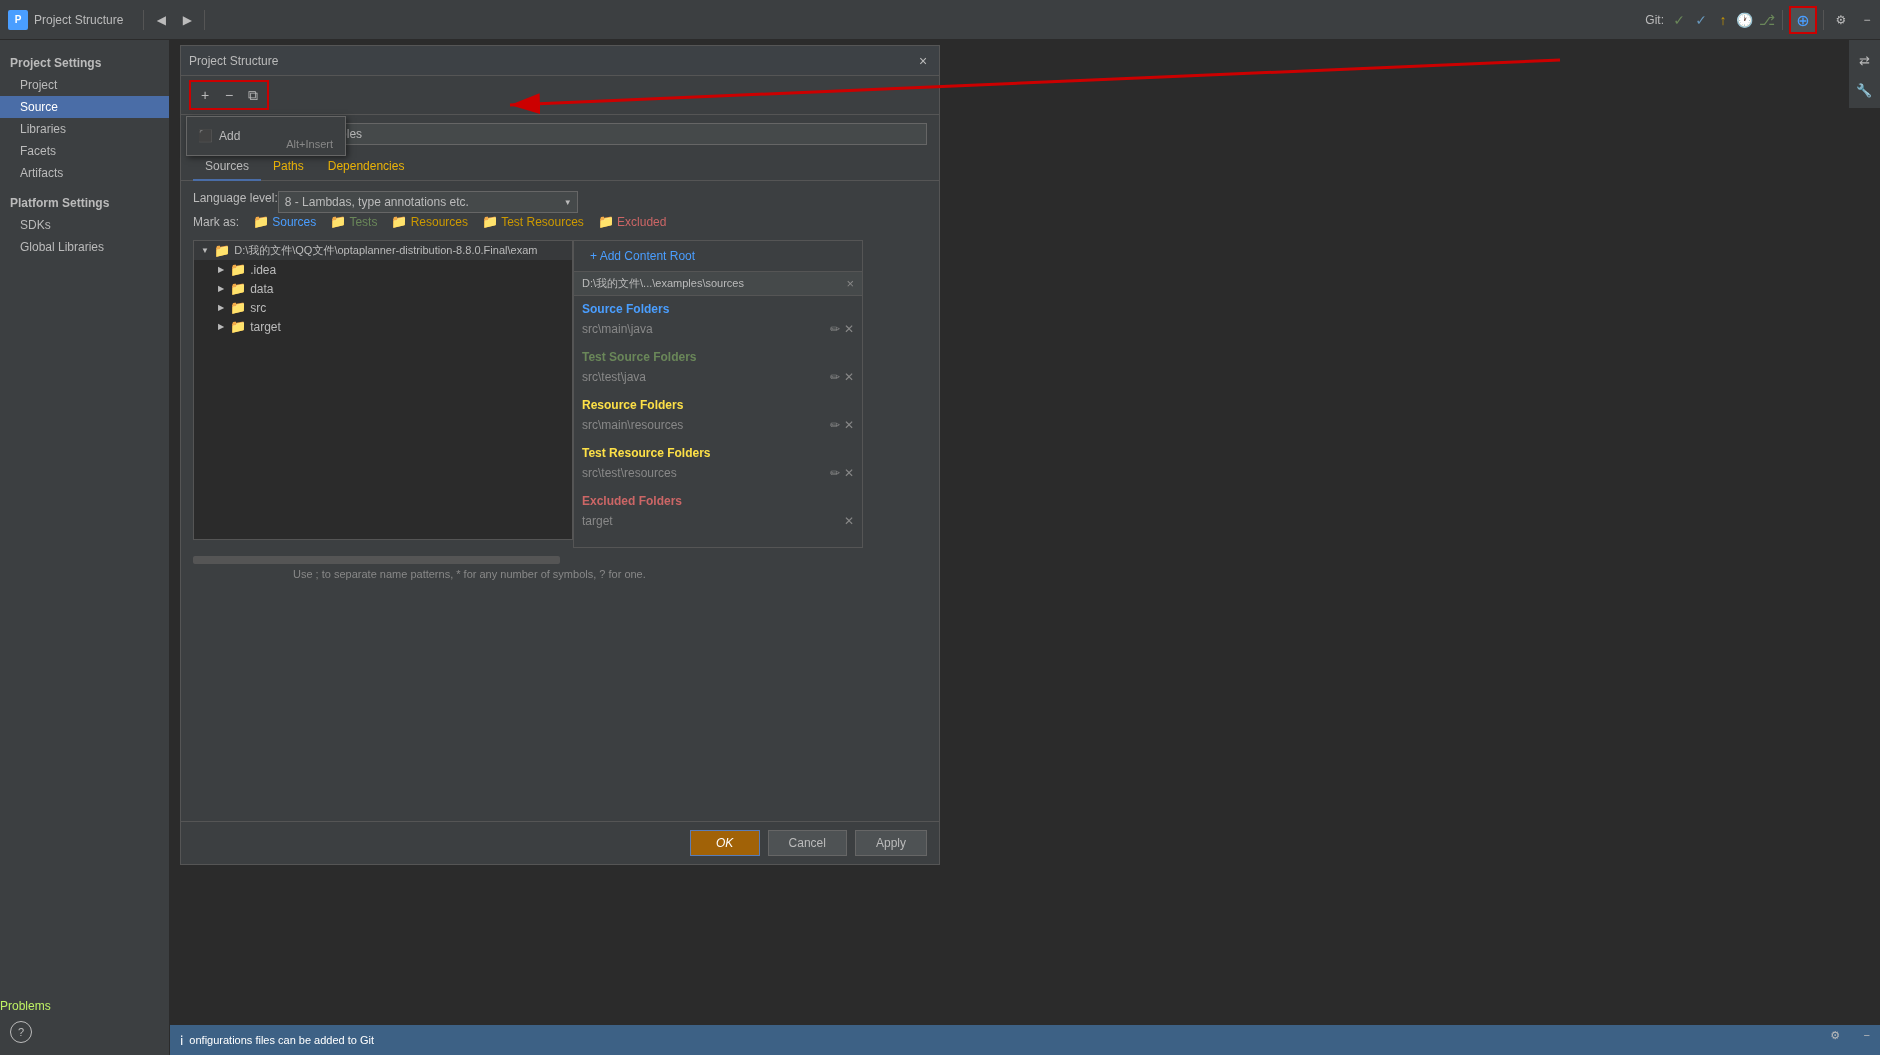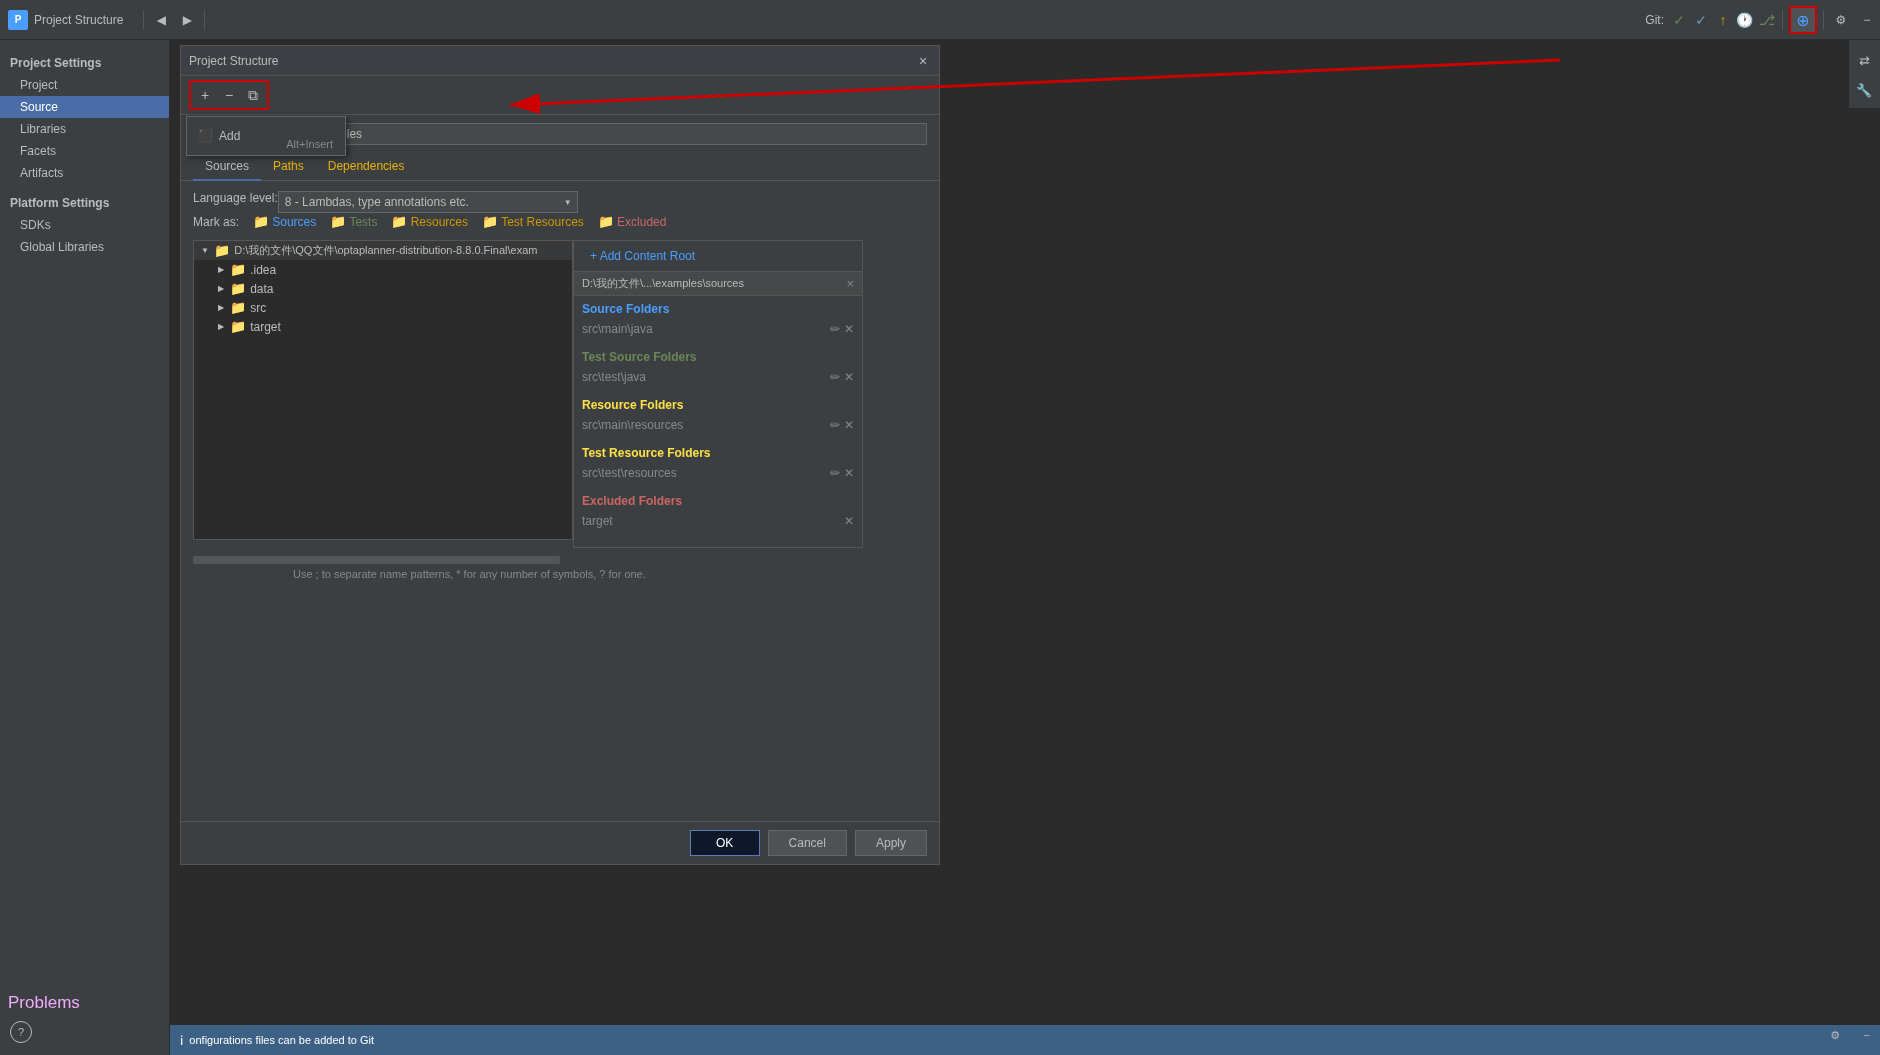--- a/index.html
+++ b/index.html
@@ -87,24 +87,24 @@
       padding: 12px 10px 4px;
     }
     .sidebar-bottom {
       flex: 1;
       display: flex;
       flex-direction: column;
       justify-content: flex-end;
       padding-bottom: 8px;
     }
     .sidebar-problems {
-      padding: 4px 10px 4px 8px;
-      cursor: pointer;
-      color: #f0abfc;
-      font-size: 17px;
+      padding: 4px 10px 4px 0;
+      cursor: pointer;
+      color: #bef264;
+      font-size: 12px;
     }
     .help-icon {
       width: 22px; height: 22px;
       border-radius: 50%;
       border: 1px solid #bbbbbb;
       display: flex; align-items: center; justify-content: center;
       color: #bbbbbb; cursor: pointer;
       margin: 4px 10px;
       font-size: 11px;
     }
@@ -381,23 +381,24 @@
     .footer-btn {
       padding: 5px 20px;
       font-size: 12px;
       cursor: pointer;
       border: 1px solid #666;
       background: #4e5254;
       color: #bbbbbb;
       min-width: 70px;
     }
     .footer-btn.primary {
-      background: #0f172a;
+      background: #a16207;
       border-color: #5a7db7;
       color: #ffffff;
+      font-style: italic;
     }
 
     
     .sources-panel {
       position: absolute;
       top: 250px;
       left: 570px;
       width: 290px;
       background: #3c3f41;
       border: 1px solid #555;

